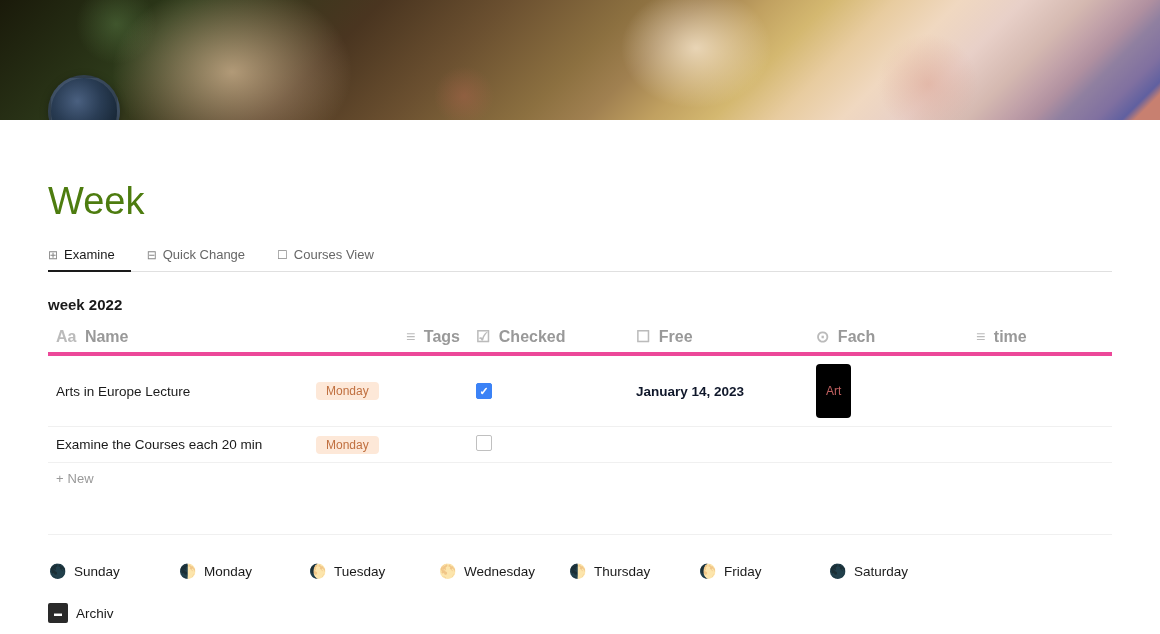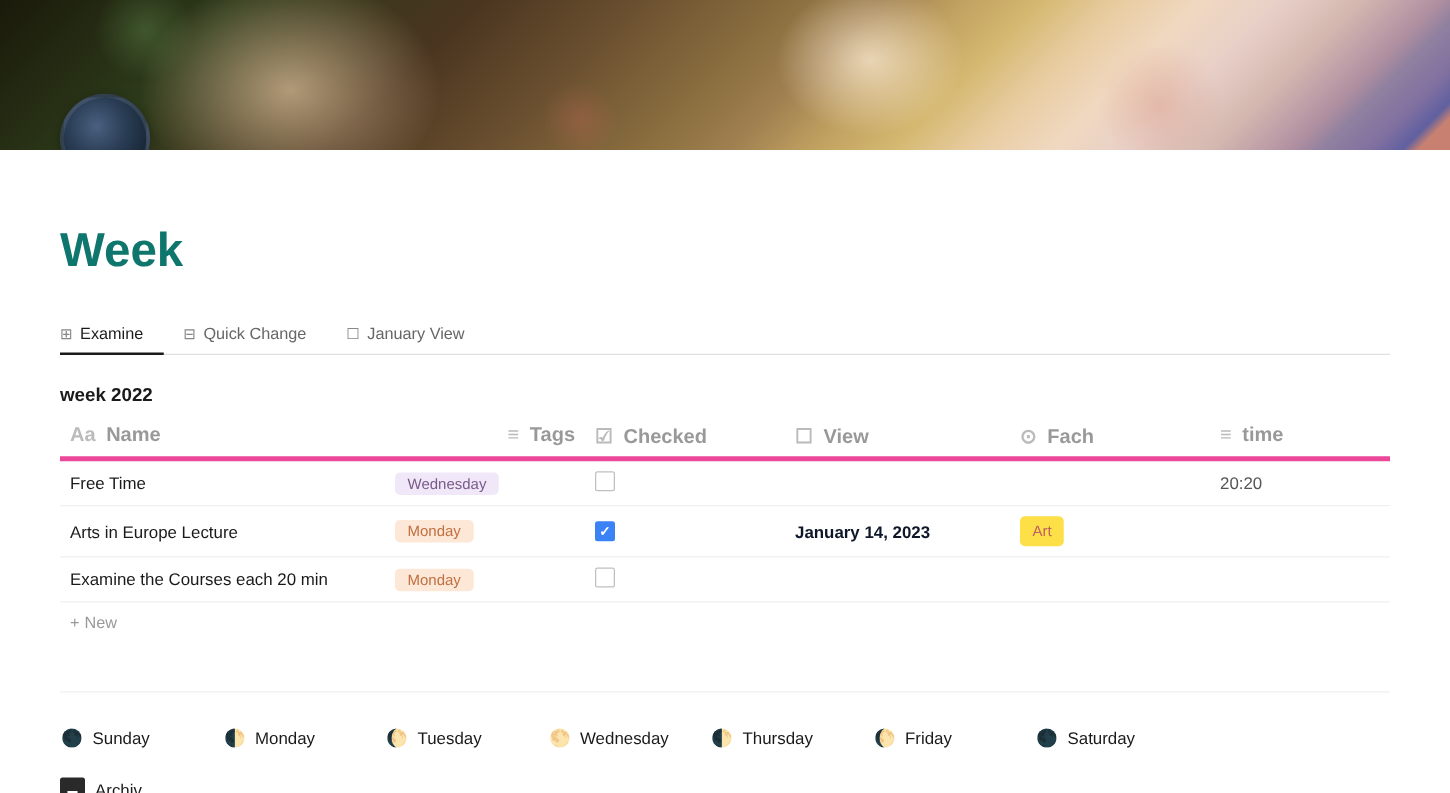--- a/index.html
+++ b/index.html
@@ -37,23 +37,23 @@
       box-shadow: 0 2px 8px rgba(0,0,0,0.3);
     }
 
     .page-content {
       padding: 60px 48px 32px 48px;
       max-width: 1160px;
     }
 
     .page-title {
       font-size: 38px;
-      font-weight: 700;
-      color: #0f766e;
-      margin-bottom: 28px;
+      font-weight: 400;
+      color: #4d7c0f;
+      margin-bottom: 16px;
     }
 
     .tabs-bar {
       display: flex;
       align-items: center;
       gap: 0;
       border-bottom: 1px solid #e0e0e0;
       margin-bottom: 24px;
     }
 
@@ -153,24 +153,24 @@
       content: '✓';
       color: white;
       font-size: 11px;
       font-weight: 700;
     }
 
     .date-text { color: #0f172a; font-size: 13px; font-weight: bold; }
 
     .fach-tag {
       display: inline-block;
-      padding: 5px 10px;
+      padding: 20px 10px;
       border-radius: 4px;
       font-size: 12px;
-      background: #fde047;
+      background: #000000;
       color: #c06060;
     }
 
     .time-text { color: #555; font-size: 13px; }
 
     .new-row {
       padding: 8px 8px;
       color: #999;
       font-size: 13px;
       cursor: pointer;
@@ -254,21 +254,21 @@
     <div class="tab active">
       <span class="tab-icon">⊞</span>
       <span>Examine</span>
     </div>
     <div class="tab">
       <span class="tab-icon">⊟</span>
       <span>Quick Change</span>
     </div>
     <div class="tab">
       <span class="tab-icon">☐</span>
-      <span>January View</span>
+      <span>Courses View</span>
     </div>
   </div>
 
   <div class="section-title">week 2022</div>
 
   <table class="table-container">
     <thead>
       <tr>
         <th class="col-header col-name">
           <span class="col-header-icon">Aa</span>
@@ -277,43 +277,33 @@
         <th class="col-header col-tags">
           <span class="col-header-icon">≡</span>
           <span>Tags</span>
         </th>
         <th class="col-header col-checked">
           <span class="col-header-icon">☑</span>
           <span>Checked</span>
         </th>
         <th class="col-header col-date">
           <span class="col-header-icon">☐</span>
-          <span>View</span>
+          <span>Free</span>
         </th>
         <th class="col-header col-fach">
           <span class="col-header-icon">⊙</span>
           <span>Fach</span>
         </th>
         <th class="col-header col-time">
           <span class="col-header-icon">≡</span>
           <span>time</span>
         </th>
       </tr>
     </thead>
     <tbody id="table-body">
-    <tr class="table-row">
-    <td class="row-name">Free Time</td>
-    <td>
-      <span class="tag tag-wednesday">Wednesday</span>
-    </td>
-    <td><div class="checkbox"></div></td>
-    <td class="date-text"></td>
-    <td></td>
-    <td class="time-text">20:20</td>
-  </tr>
         <tr class="table-row">
     <td class="row-name">Arts in Europe Lecture</td>
     <td>
       <span class="tag tag-monday">Monday</span>
     </td>
     <td><div class="checkbox checked"></div></td>
     <td class="date-text">January 14, 2023</td>
     <td><span class="fach-tag">Art</span></td>
     <td class="time-text"></td>
   </tr>

